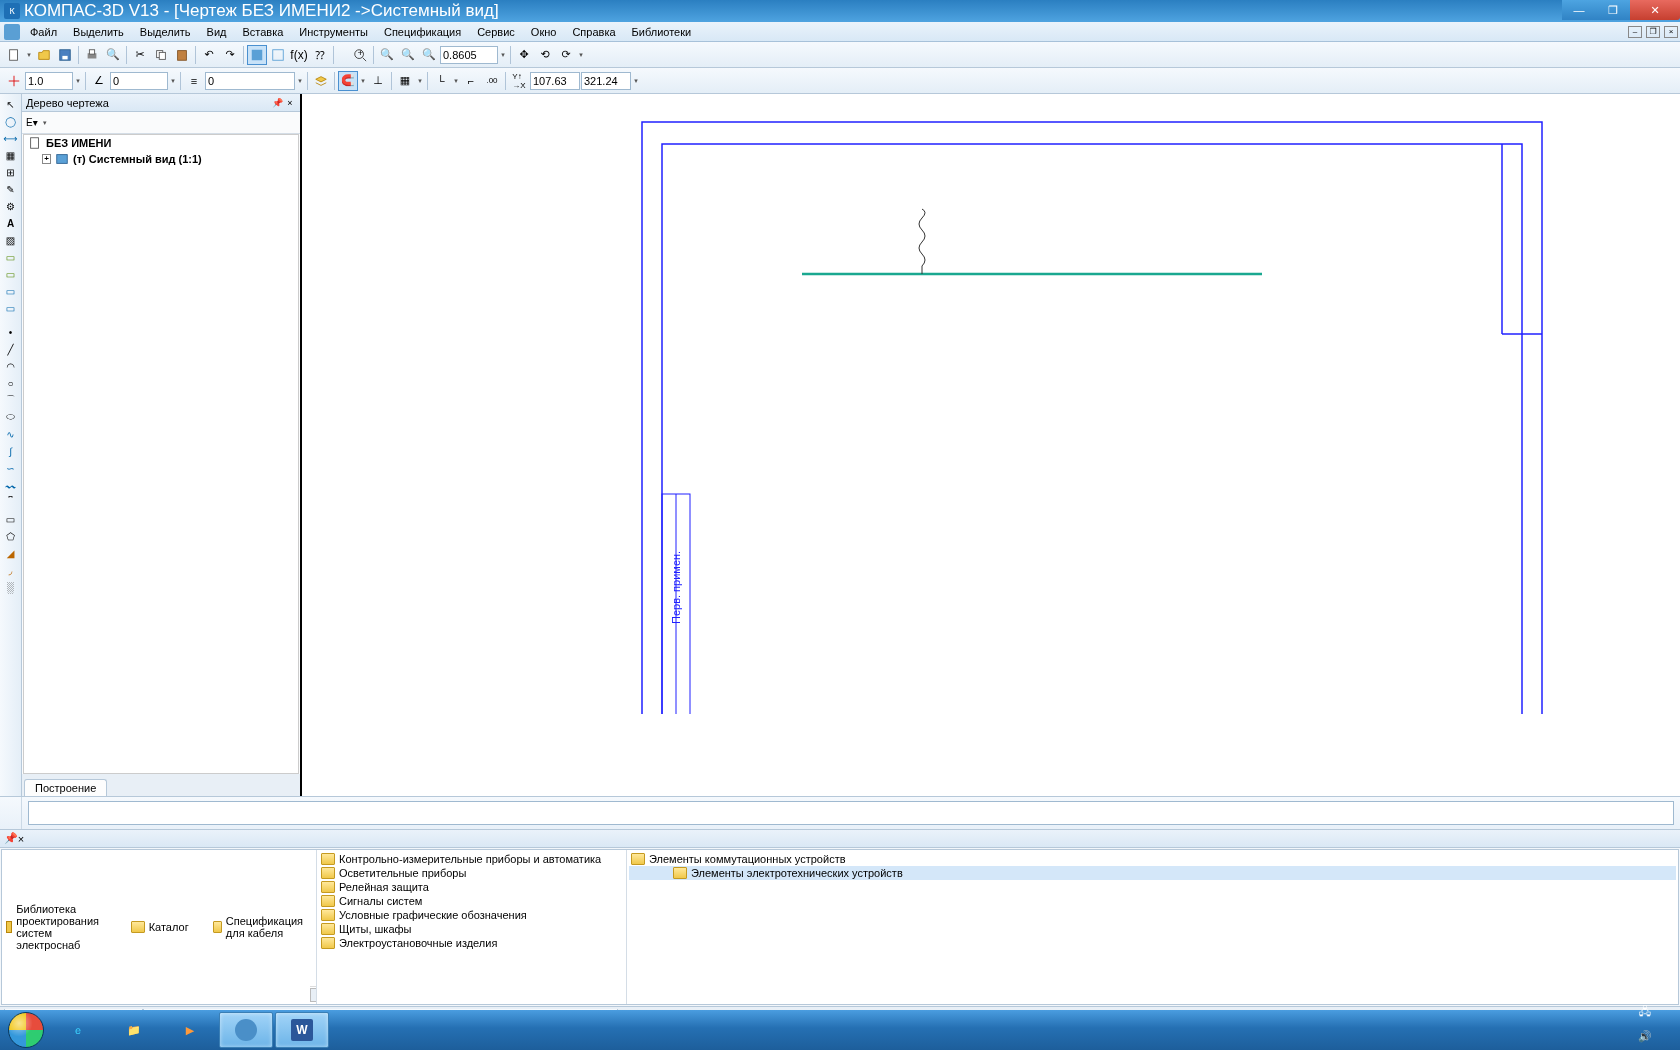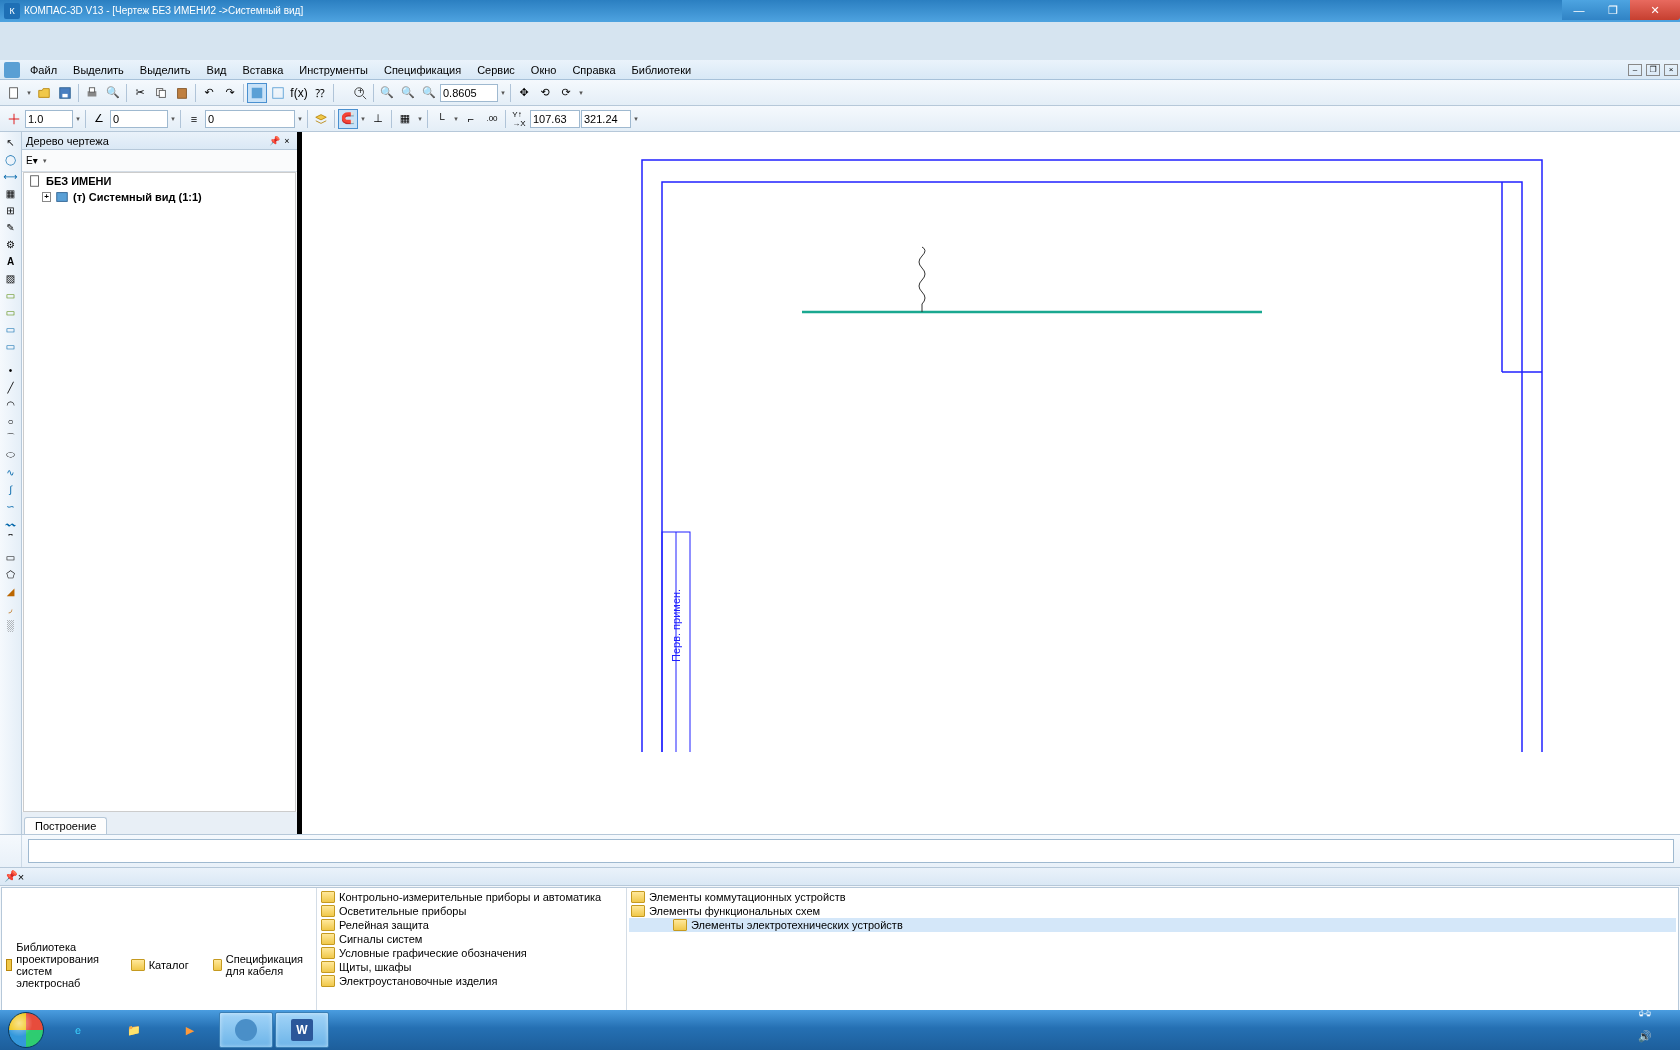--- a/index.html
+++ b/index.html
@@ -1,29 +1,29 @@
 <!DOCTYPE html>
 <html><head>
 <meta charset="utf-8">
 <style>
 * { box-sizing: border-box; margin: 0; padding: 0; font-family: Tahoma, Arial, sans-serif; font-size: 11px; }
 body { width: 1680px; height: 1050px; background: #d6e4f0; overflow: hidden; }
 
 
 .titlebar { height: 22px; background: linear-gradient(to bottom, #2b7fc1, #4ea3e0); color: #fff; display: flex; align-items: center; padding-left: 4px; }
 .titlebar .app-icon { width: 16px; height: 16px; background: #1e6fb5; border-radius: 2px; margin-right: 4px; display: flex; align-items: center; justify-content: center; font-size: 9px; color: #fff; }
-.titlebar .title { flex: 1; line-height: 22px; font-size: 10px; }
+.titlebar .title { flex: 1; line-height: 22px; font-size: 17px; }
 .win-controls { display: flex; height: 100%; }
 .win-btn { width: 34px; height: 20px; display: flex; align-items: center; justify-content: center; font-size: 11px; color: #fff; }
 .win-btn.min { background: linear-gradient(#4da4e1,#3083c5); }
 .win-btn.max { background: linear-gradient(#4da4e1,#3083c5); }
 .win-btn.close { background: linear-gradient(#e86a5f,#c63f2f); width: 50px; border-radius: 0 0 3px 0; }
 
 
-.menubar { height: 20px; background: linear-gradient(#eaf3fb,#d8e8f6); border-bottom: 1px solid #a7c1d9; display: flex; align-items: center; padding-left: 2px; margin-top: 38px; }
+.menubar { height: 20px; background: linear-gradient(#eaf3fb,#d8e8f6); border-bottom: 1px solid #a7c1d9; display: flex; align-items: center; padding-left: 2px; }
 .menubar .mi { padding: 2px 8px; cursor: default; }
 .mi-icon { width: 16px; height: 16px; background: #5a9fd4; border-radius: 2px; margin: 0 2px; }
 .menubar .spacer { flex: 1; }
 .menubar .mdi-btn { width: 14px; height: 12px; border: 1px solid #888; margin: 0 2px; font-size: 8px; display: flex; align-items: center; justify-content: center; line-height: 1; }
 
 
 .toolbar { height: 26px; background: linear-gradient(#f5f9fd,#e4eef7); border-bottom: 1px solid #b6c8d9; display: flex; align-items: center; padding: 0 4px; gap: 1px; }
 .tb-btn { width: 20px; height: 20px; display: flex; align-items: center; justify-content: center; border: 1px solid transparent; }
 .tb-sep { width: 1px; height: 18px; background: #b0c4d8; margin: 0 2px; }
 .tb-drop { width: 8px; text-align: center; font-size: 7px; color: #555; }
@@ -31,21 +31,21 @@
 .tb-combo.sm { width: 48px; } .tb-combo.md { width: 58px; } .tb-combo.lg { width: 90px; }
 .tb-active { border: 1px solid #4a90d0 !important; background: #c8e2f8 !important; }
 
 
 .content { display: flex; height: calc(100% - 22px - 20px - 26px - 26px - 254px); }
 .left-tools { width: 22px; background: linear-gradient(to right,#f5f9fd,#e4eef7); border-right: 1px solid #b6c8d9; display: flex; flex-direction: column; align-items: center; padding-top: 2px; gap: 1px; }
 .lt-btn { width: 18px; height: 16px; display: flex; align-items: center; justify-content: center; font-size: 10px; }
 .lt-sep { height: 6px; }
 
 
-.tree-panel { width: 280px; background: #fafbfc; border-right: 5px solid #000000; display: flex; flex-direction: column; justify-content: space-between; }
+.tree-panel { width: 280px; background: #fafbfc; border-right: 2px solid #000000; display: flex; flex-direction: column; justify-content: space-between; }
 .tree-header { height: 18px; background: linear-gradient(#eaf2fa,#dae8f5); border-bottom: 1px solid #b6c8d9; display: flex; align-items: center; padding: 0 4px; }
 .tree-header .title { flex: 1; }
 .tree-header .hbtn { width: 12px; font-size: 9px; text-align: center; }
 .tree-toolbar { height: 22px; border-bottom: 1px solid #d4dde6; display: flex; align-items: center; padding: 0 4px; gap: 3px; }
 .tree-body { flex: 1; background: #fff; border: 1px solid #ccc; margin: 0 1px; overflow: auto; }
 .tree-node { display: flex; align-items: center; padding: 1px 4px; gap: 4px; font-weight: bold; }
 .tree-node .ni { width: 14px; height: 14px; display: inline-block; }
 .tree-tabs { height: 22px; background: #e8eff6; display: flex; align-items: flex-end; padding: 0 2px; }
 .tree-tab { padding: 2px 10px; background: #fdfdfd; border: 1px solid #b6c8d9; border-bottom: none; border-radius: 3px 3px 0 0; }
 
@@ -391,24 +391,20 @@
       <div class="lib-item">
           <span class="fi"></span>
           <span>Электроустановочные изделия</span>
         </div>
     </div>
     <div class="lib-col c3">
       <div class="lib-item">
           <span class="fi"></span>
           <span>Элементы коммутационных устройств</span>
         </div>
-      <div class="lib-item">
-          <span class="fi"></span>
-          <span>Элементы функциональных схем</span>
-        </div>
       <div class="lib-item sel">
           <span class="fi"></span>
           <span>Элементы электротехнических устройств</span>
         </div>
     </div>
   </div>
   <div class="lib-tabs">
     <div class="lib-tab">
         <span class="ti"></span>
         <span>Библиотеки КОМПАС</span>

